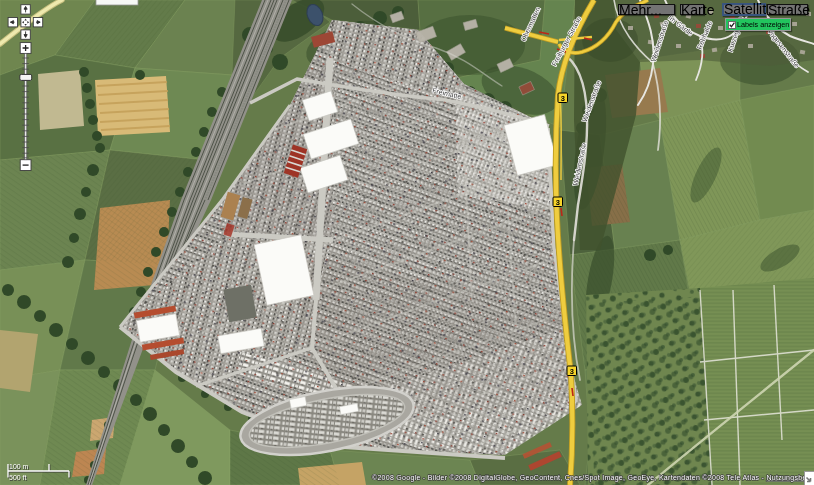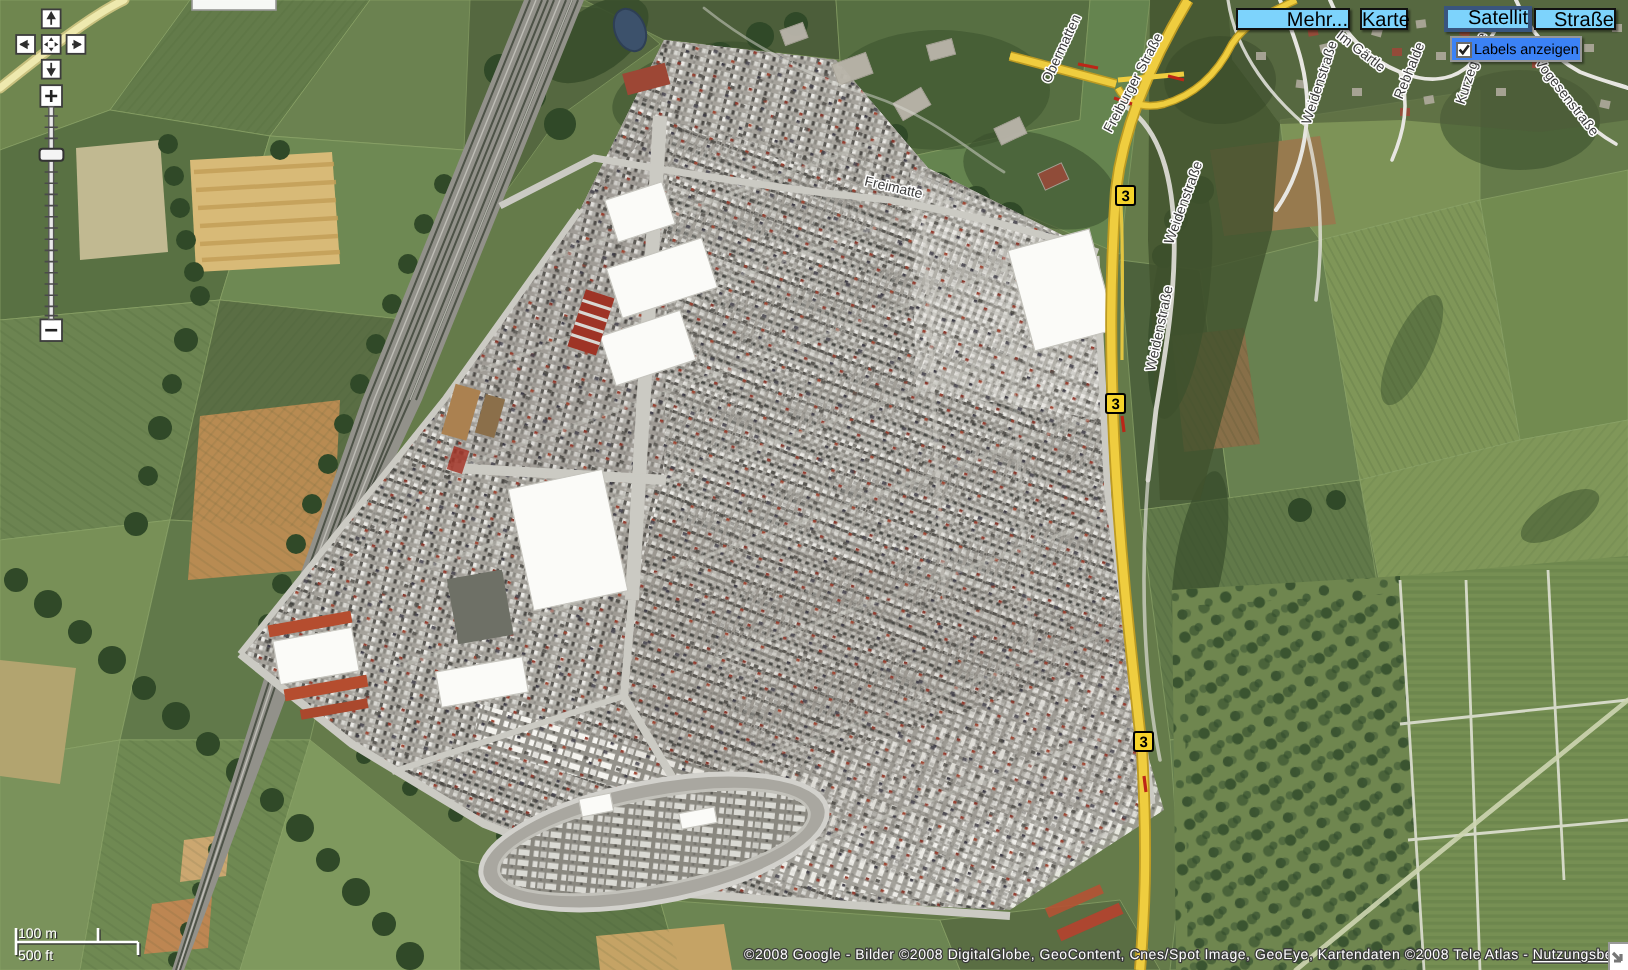--- a/index.html
+++ b/index.html
@@ -1,16 +1,16 @@
 <!DOCTYPE html>
 <html><head><meta charset="utf-8"><style>
 html,body{margin:0;padding:0;background:#fff}
 #wrap{position:relative;width:814px;height:485px;overflow:hidden;font-family:"Liberation Sans",sans-serif}
 #base{position:absolute;left:0;top:0;filter:saturate(0.88)}
-.btn{position:absolute;background:#7dd3fc;border:1px solid #111;color:#000;text-align:right;font-size:10px;line-height:11px;height:11px;box-sizing:border-box}
+.btn{position:absolute;background:#737373;border:1px solid #111;color:#000;text-align:left;font-size:14px;line-height:11px;height:11px;box-sizing:border-box}
 </style></head><body>
 <div id="wrap">
 <svg id="base" width="814" height="485" viewBox="0 0 814 485">
 <defs>
 <pattern id="carsV" width="4.2" height="13.4" patternUnits="userSpaceOnUse" patternTransform="rotate(20)">
   <rect width="4.2" height="13.4" fill="#a29f97"></rect>
   <rect x="0" y="0" width="2.2" height="1.8" fill="#d8d7d1"></rect>
   <rect x="0" y="1.8" width="2.2" height="1.6" fill="#8a8880"></rect>
   <rect x="0" y="3.4" width="2.2" height="1.8" fill="#c9c8c1"></rect>
   <rect x="0" y="5.2" width="2.2" height="1.6" fill="#454641"></rect>
@@ -487,21 +487,21 @@
 </g>
 <g stroke="#fff" stroke-width="1.3" fill="none">
 <path d="M8,464 L8,477.5 M8,471 L69,471 M49,464 L49,471 M69,471 L69,477.5"></path>
 </g>
 <text x="372" y="479.5" font-family="Liberation Sans,sans-serif" font-size="7" letter-spacing="0.28" fill="#fff" style="paint-order:stroke" stroke="#3a3a3a" stroke-width="1.3" stroke-linejoin="round">©2008 Google - Bilder ©2008 DigitalGlobe, GeoContent, Cnes/Spot Image, GeoEye, Kartendaten ©2008 Tele Atlas - <tspan text-decoration="underline">Nutzungsbedingungen</tspan></text>
 </svg>
 <div class="btn" style="left:618px;top:4px;width:57px;box-shadow:1px 1px 1px rgba(0,0,0,.45)">Mehr...</div>
 <div class="btn" style="left:680px;top:4px;width:24px;box-shadow:1px 1px 1px rgba(0,0,0,.45)">Karte</div>
 <div class="btn" style="left:722px;top:3px;width:44px;height:13px;border:2px solid #39557e;font-weight:normal;line-height:9px;box-shadow:1px 1px 1px rgba(0,0,0,.45)">Satellit</div>
 <div class="btn" style="left:767px;top:4px;width:41px;box-shadow:1px 1px 1px rgba(0,0,0,.45)">Straße</div>
-<div style="position:absolute;left:725px;top:18px;width:64px;height:11px;background:#3b82f6;border:1px solid #979797;box-shadow:1px 1px 1px rgba(0,0,0,.4);font-size:7.2px;line-height:11px;color:#000;white-space:nowrap">
+<div style="position:absolute;left:725px;top:18px;width:64px;height:11px;background:#22c55e;border:1px solid #979797;box-shadow:1px 1px 1px rgba(0,0,0,.4);font-size:7.2px;line-height:11px;color:#000;white-space:nowrap">
 <svg width="8" height="8" style="position:absolute;left:2px;top:1.5px" viewBox="0 0 8 8">
         <rect x="0.5" y="0.5" width="7" height="7" fill="#fff" stroke="#6b6b6b"></rect>
         <path d="M1.8,3.8 L3.4,5.6 L6.4,1.6" stroke="#222" stroke-width="1.3" fill="none"></path>
       </svg>
 <span style="margin-left:11px">Labels anzeigen</span></div>
 <svg style="position:absolute;left:0;top:0" width="50" height="180" viewBox="0 0 50 180">
 <g fill="#fff" stroke="#3c3c3c" stroke-width="0.9">
 <rect x="20.9" y="4.7" width="9.4" height="9.4"></rect>
 <rect x="8.1" y="17.5" width="9.4" height="9.4"></rect>
 <rect x="20.9" y="17.5" width="9.4" height="9.4"></rect>

